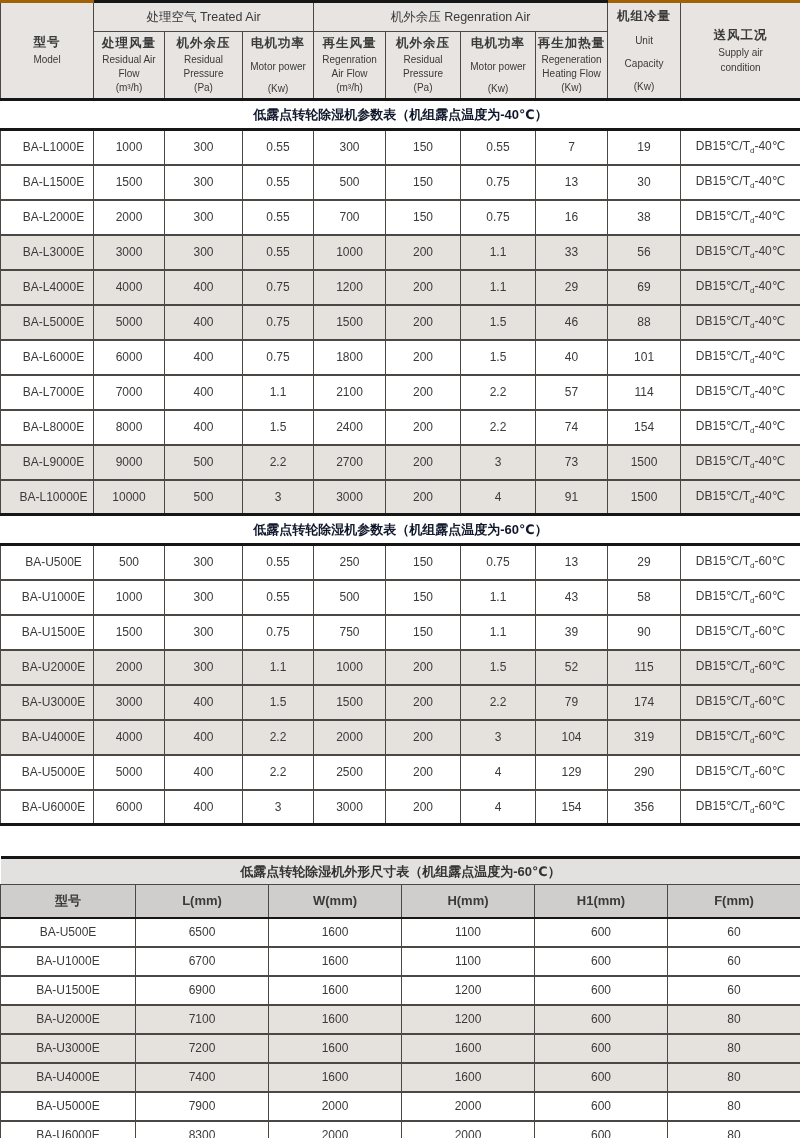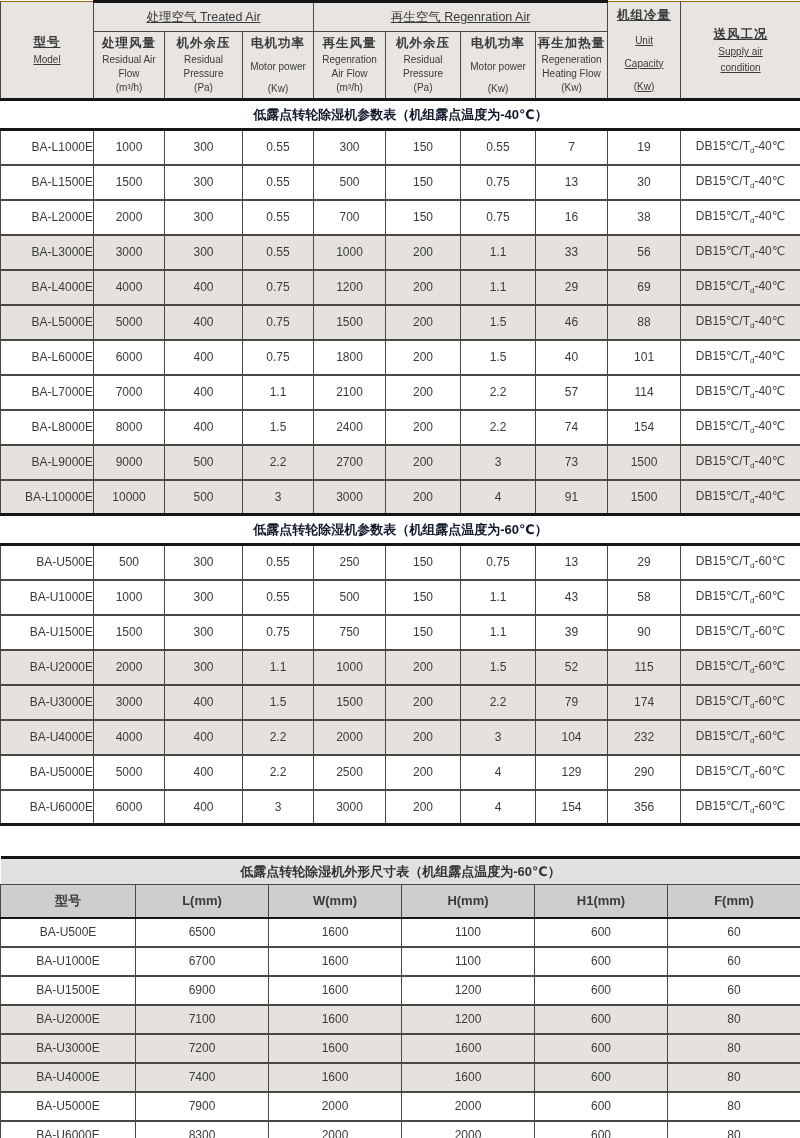--- a/index.html
+++ b/index.html
@@ -15,23 +15,23 @@
   table { border-collapse: collapse; width: 800px; table-layout: fixed; }
   td, th { vertical-align: middle; text-align: center; font-weight: normal; }
 
   
   #param-table th {
     background: #e7e4e1;
     border: 1px solid #4a4744;
     border-top: 3px solid #161616;
   }
   #param-table thead tr.sub-row th { border-top: 1px solid #4a4744; }
-  #param-table thead tr.group-row th { height: 30px; font-size: 12.5px; text-decoration: underline; }
+  #param-table thead tr.group-row th { height: 30px; font-size: 12.5px; }
   #param-table thead tr.sub-row th { height: 68px; }
-  #param-table thead th[rowspan] { border-top: 1px solid #a16207; }
+  #param-table thead th[rowspan] { border-top: 3px solid #a16207; }
 
   .stack { display: flex; flex-direction: column; align-items: center; justify-content: center; }
   .stack .zh { font-size: 12.5px; font-weight: bold; letter-spacing: 1px; }
   .stack .en { font-size: 10px; line-height: 1.25; }
   th.sub-h .stack { height: 60px; justify-content: space-between; }
   th.capacity-h .stack { height: 86px; justify-content: space-between; }
   th.model-h .stack, th.supply-h .stack { gap: 3px; }
 
   #param-table tbody tr.title-row td {
     background: #ffffff;
@@ -45,21 +45,21 @@
   }
   #param-table tbody tr.data-row td {
     border: 1px solid #4a4744;
     border-top: 2px solid #4a4744;
     height: 35px;
     font-size: 12px;
     background: #ffffff;
   }
   #param-table tbody tr.data-row.shaded td { background: #e5e2de; }
   #param-table tbody tr.section-end td { border-bottom: 3px solid #161616; }
-  #param-table td.model-cell { text-align: right; padding-left: 13px; }
+  #param-table td.model-cell { text-align: center; padding-left: 13px; }
   #param-table td.supply-cell { font-size: 11.5px; margin-left: 48px; }
   #param-table td.supply-cell sub { font-size: 8px; }
 
   
   .table-gap { height: 30px; }
 
   
   #dim-table tr.dim-title td {
     background: #e3e1df;
     border-top: 3px solid #161616;
@@ -108,21 +108,21 @@
     </colgroup>
     <thead>
       <tr class="group-row">
         <th rowspan="2" class="model-h">
             <div class="stack">
               <span class="zh">型号</span>
               <span class="en">Model</span>
             </div>
           </th>
         <th colspan="3">处理空气 Treated Air</th>
-        <th colspan="4">再生空气  Regenration Air</th>
+        <th colspan="4">机外余压  Regenration Air</th>
         <th rowspan="2" class="capacity-h">
             <div class="stack">
               <span class="zh">机组冷量</span>
               <span class="en">Unit</span>
               <span class="en">Capacity</span>
               <span class="en">(Kw)</span>
             </div>
           </th>
         <th rowspan="2" class="supply-h">
             <div class="stack">
@@ -390,21 +390,21 @@
         </tr>
         <tr class="data-row shaded">
           <td class="model-cell">BA-U4000E</td>
           <td>4000</td>
           <td>400</td>
           <td>2.2</td>
           <td>2000</td>
           <td>200</td>
           <td>3</td>
           <td>104</td>
-          <td>232</td>
+          <td>319</td>
           <td class="supply-cell">DB15℃/T<sub>d</sub>-60℃</td>
         </tr>
         <tr class="data-row">
           <td class="model-cell">BA-U5000E</td>
           <td>5000</td>
           <td>400</td>
           <td>2.2</td>
           <td>2500</td>
           <td>200</td>
           <td>4</td>

